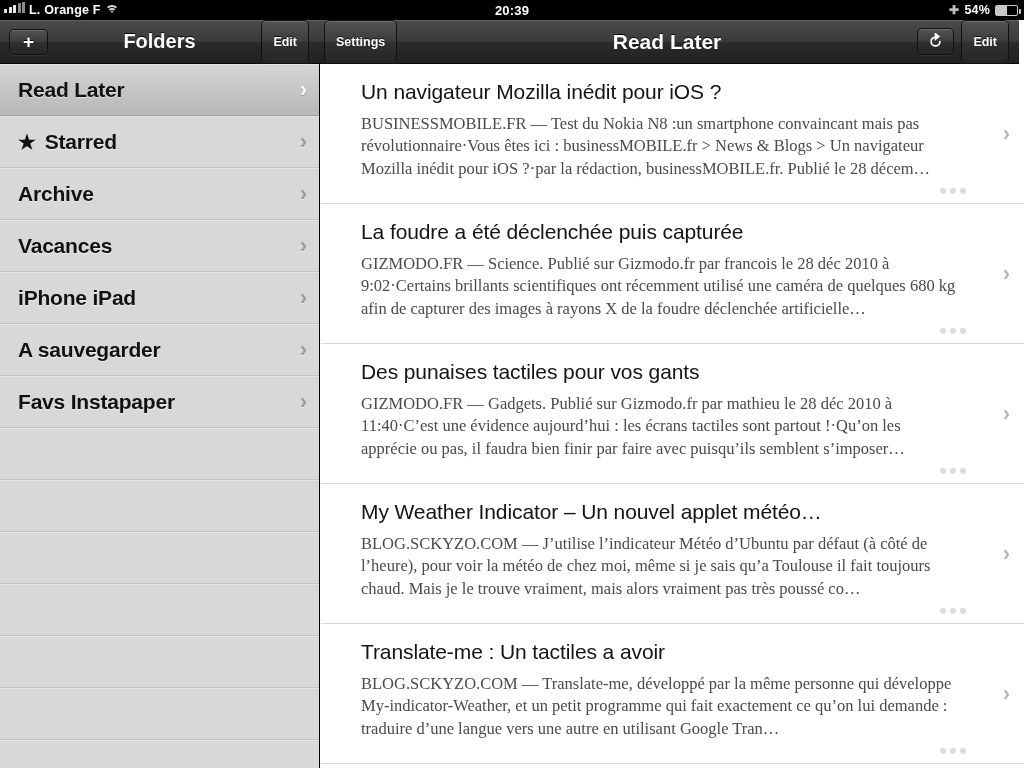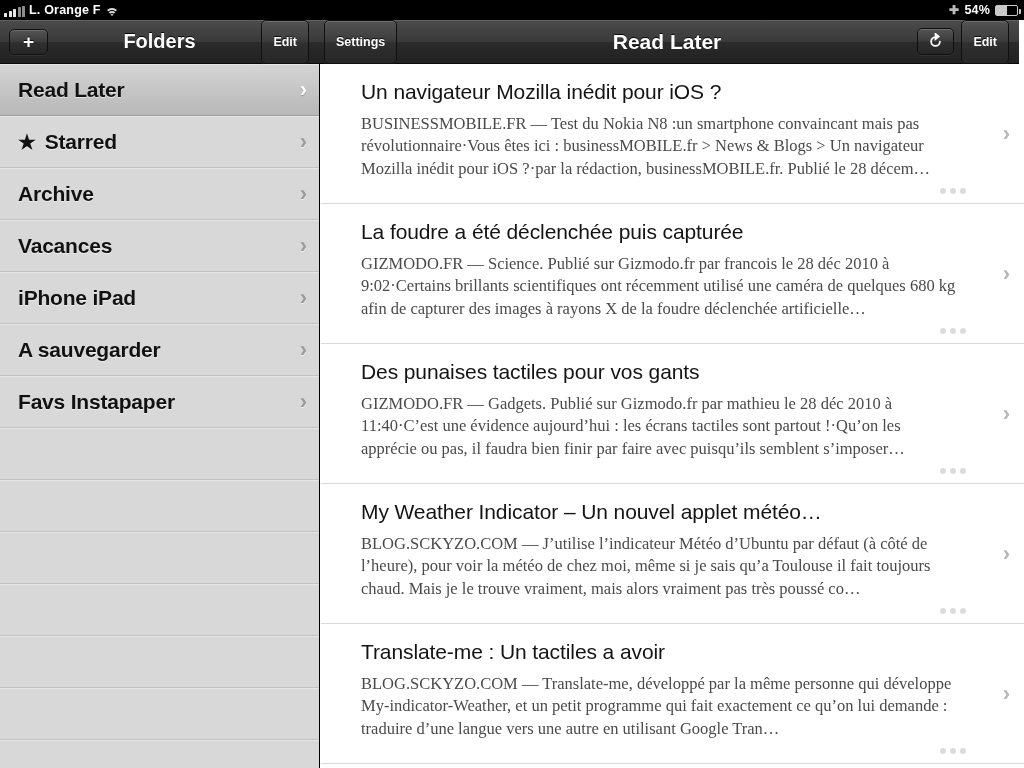--- a/index.html
+++ b/index.html
@@ -11,21 +11,21 @@
   }
   #app { position:relative; width:1024px; height:768px; overflow:hidden; }
 
   
   .statusbar{
     position:absolute; top:0; left:0; width:1024px; height:20px;
     background:#000; color:#fff;
     display:flex; align-items:center;
     font-size:12.5px; font-weight:bold; letter-spacing:.2px;
   }
-  .sb-left{ display:flex; align-items:flex-end; gap:4px; padding-left:4px; }
+  .sb-left{ display:flex; align-items:flex-start; gap:4px; padding-left:4px; }
   .sb-center{ position:absolute; left:0; right:0; text-align:center; font-size:13px; font-weight:bold; }
   .sb-right{ position:absolute; right:6px; display:flex; align-items:center; gap:5px; }
   .signal{ display:flex; align-items:flex-end; gap:1.5px; height:10px; }
   .signal i{ display:block; width:3px; background:#e8e8e8; border-radius:.5px; }
   .signal i:nth-child(1){ height:4px; }
   .signal i:nth-child(2){ height:6px; }
   .signal i:nth-child(3){ height:8px; }
   .signal i:nth-child(4){ height:10px; background:#8c8c8c; }
   .signal i:nth-child(5){ height:11px; background:#8c8c8c; }
   .carrier{ font-size:12.5px; font-weight:bold; }
@@ -154,20 +154,21 @@
           <i></i>
           <i></i>
       </span>
       <span class="carrier">L. Orange F</span>
       <span class="wifi">
         <span class="a"></span>
           <span class="b"></span>
           <span class="c"></span>
       </span>
     </div>
+    <div class="sb-center">20:39</div>
     <div class="sb-right">
       <span class="bt">✚</span>
       <span class="batt-pct">54%</span>
       <span class="batt">
           <i style="width:54%"></i>
         </span>
     </div>
   </div>
 
   <div class="navbar left">

